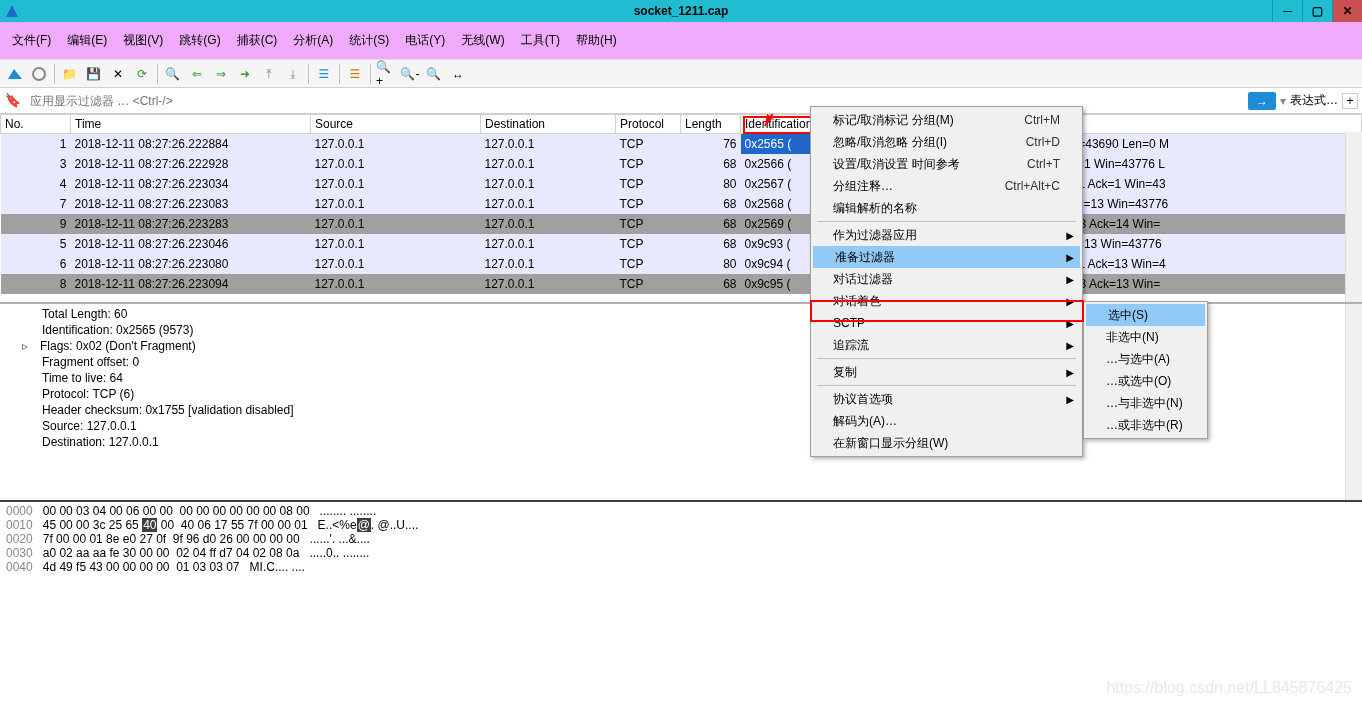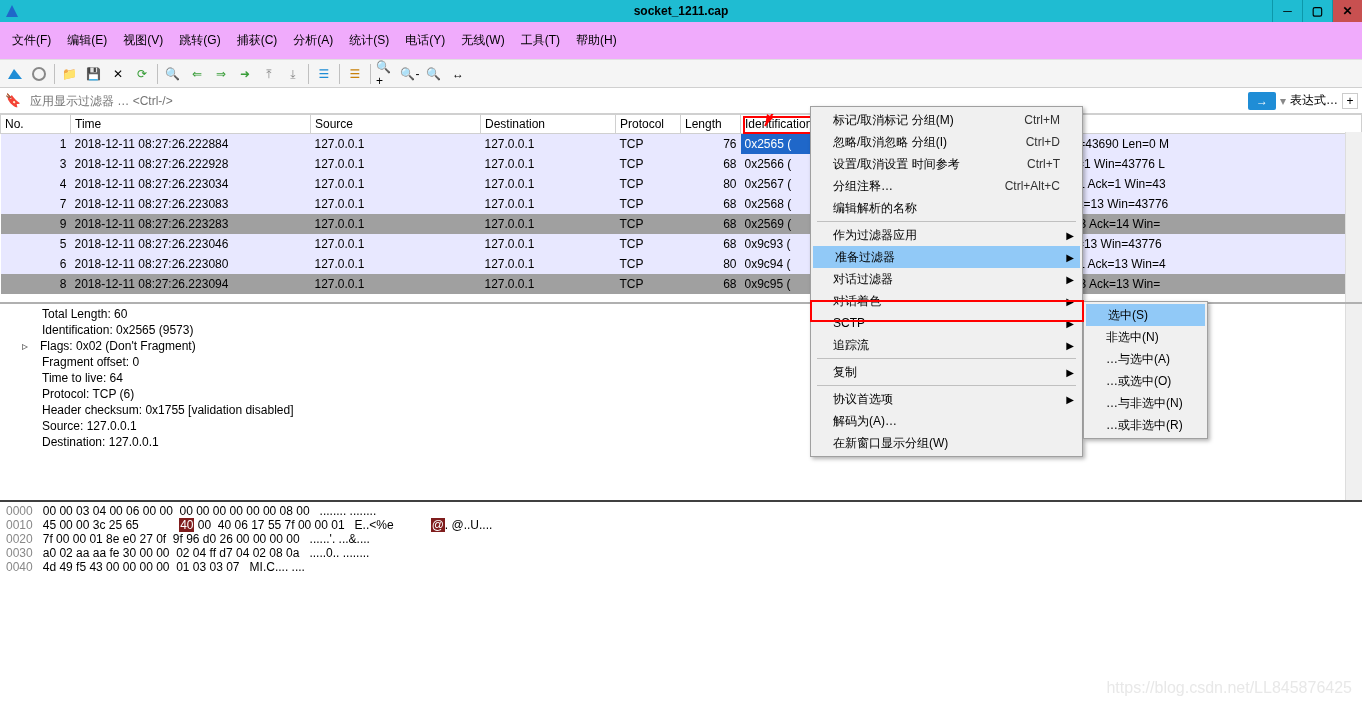--- a/index.html
+++ b/index.html
@@ -39,21 +39,21 @@
 .sort-arrow { position: absolute; right: 6px; top: 3px; font-size: 10px; }
 .red-box1 { position: absolute; border: 2px solid red; left: 743px; top: 2px; width: 95px; height: 18px; pointer-events: none; z-index: 5; }
 .red-arrow { position: absolute; left: 745px; top: -50px; z-index: 6; }
 .details { height: 198px; overflow: auto; font-family: "Courier New", monospace; font-size: 13px; padding: 2px 0; border-bottom: 2px solid #404040; position: relative; }
 .details .line { padding: 1px 0 1px 42px; white-space: nowrap; }
 .details .expand { padding-left: 22px; }
 .details .expand::before { content: "▹"; margin-right: 6px; color: #555; font-size: 12px; display: inline-block; width: 12px; }
 .hexpane { height: 100px; font-family: "Courier New", monospace; font-size: 13px; padding: 2px 6px; overflow: auto; }
 .hexpane .hexrow { white-space: pre; }
 .hexpane .offset { color: #888; }
-.hexpane .hl { background: #7f1d1d; color: #fff; padding: 0 1px; margin-left: 37px; }
+.hexpane .hl { background: #404040; color: #fff; padding: 0 1px; }
 .context-menu { position: absolute; background: #f0f0f0; border: 1px solid #a0a0a0; box-shadow: 2px 2px 4px rgba(0,0,0,0.3); z-index: 100; padding: 2px; }
 .context-menu .item { padding: 4px 20px 4px 20px; display: flex; justify-content: space-between; gap: 30px; position: relative; cursor: default; height: 22px; align-items: center; }
 .context-menu .item.hl { background: #91c9f7; padding-left: 22px; }
 .context-menu .sep { height: 1px; background: #c0c0c0; margin: 2px 4px; }
 .context-menu .shortcut { color: #333; }
 .context-menu .arrow { position: absolute; right: 6px; font-size: 10px; }
 .red-box-menu { position: absolute; border: 2px solid red; left: 810px; top: 300px; width: 274px; height: 22px; pointer-events: none; z-index: 110; }
 .watermark { position: absolute; right: 10px; bottom: 8px; color: #e8e8e8; font-size: 16px; font-family: Arial; }
 .scrollbar-stub { position: absolute; right: 0; width: 17px; background: #f0f0f0; border-left: 1px solid #ddd; }
 </style>

